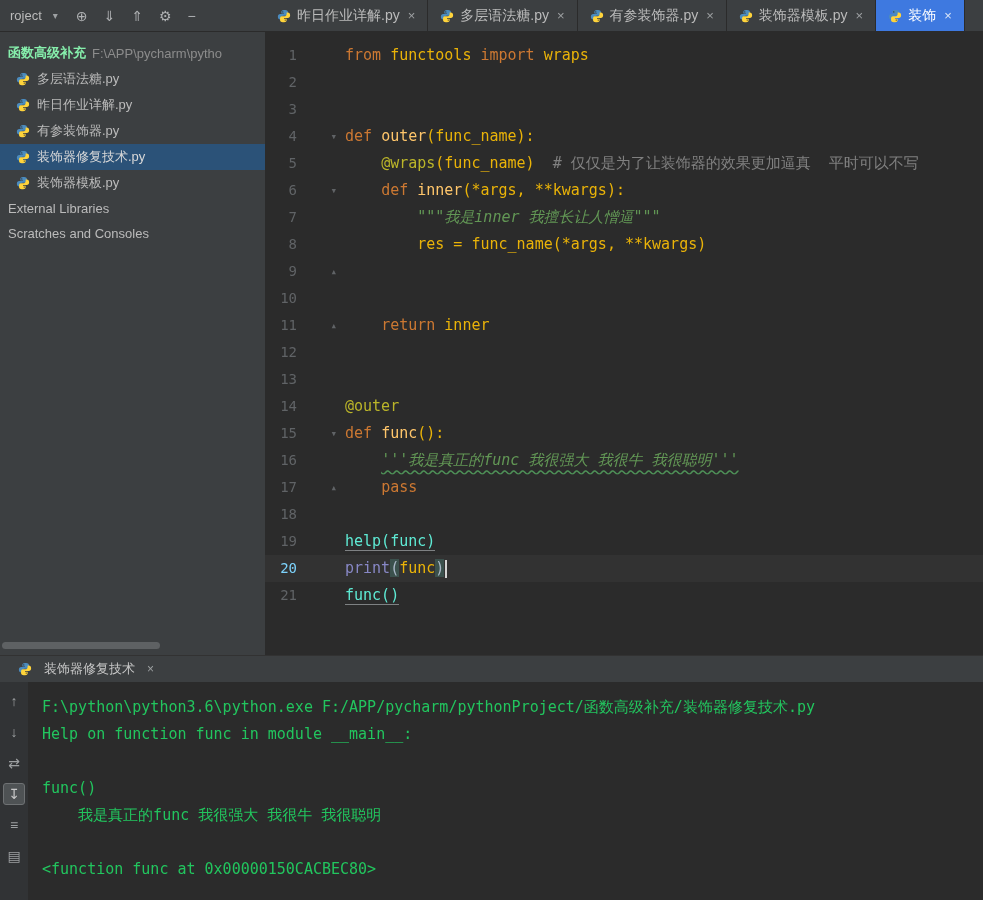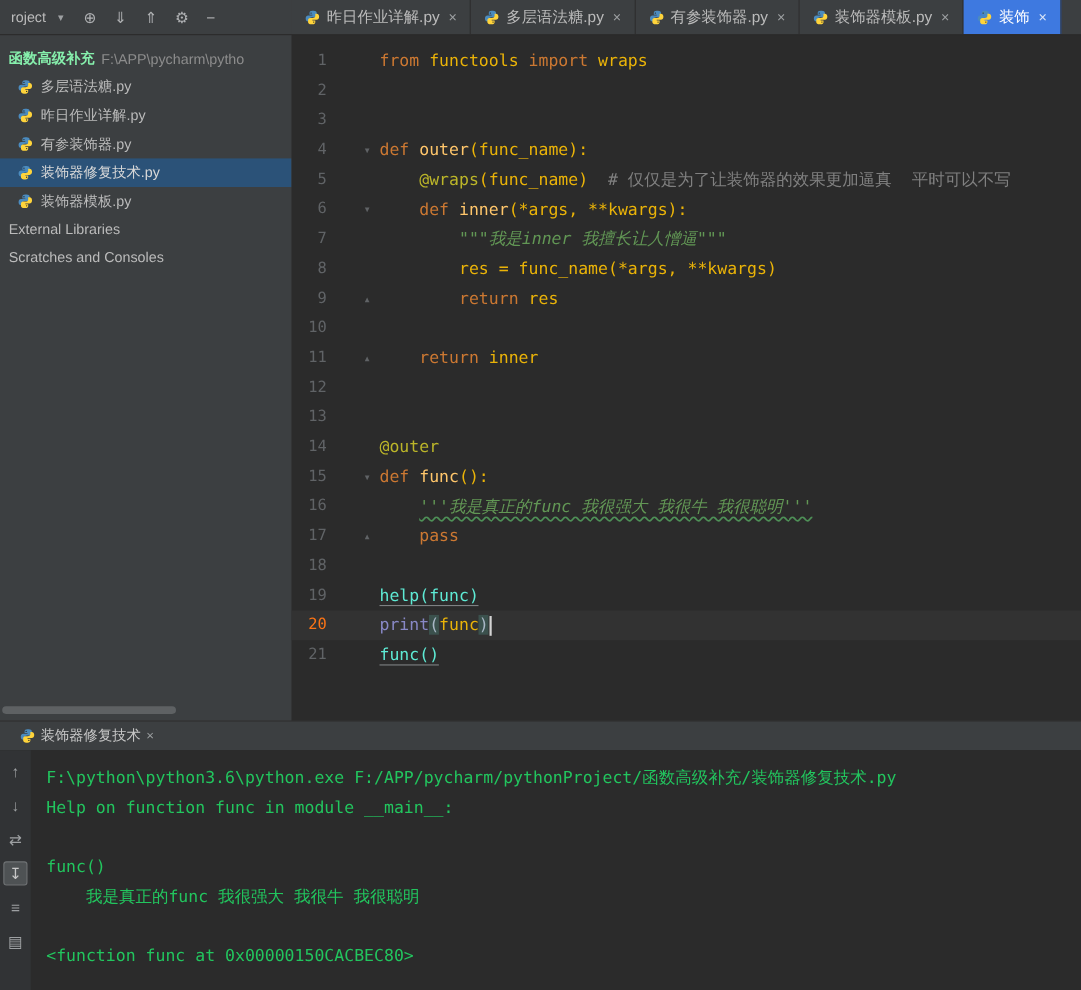--- a/index.html
+++ b/index.html
@@ -30,39 +30,39 @@
   .file-row { display:flex; align-items:center; gap:7px; padding:4px 8px 4px 16px; color:#bbbbbb; white-space:nowrap; cursor:pointer; }
   .file-row.selected { background:#2b5278; color:#d8d8d8; }
   .tree-node { padding:5px 8px; color:#bbbbbb; cursor:pointer; }
   .hscroll-thumb { position:absolute; bottom:6px; left:2px; width:158px; height:7px; background:#5e6163; border-radius:4px; cursor:pointer; }
 
   
   .editor { flex:1; background:#2b2b2b; overflow:hidden; font-family:"DejaVu Sans Mono",monospace; font-size:15px; padding-top:10px; }
   .code-row { display:flex; height:27px; line-height:27px; white-space:pre; }
   .code-row.current { background:#323232; }
   .lnum { flex:0 0 32px; width:32px; text-align:right; color:#606366; font-size:14px; }
-  .lnum.cur { color:#f97316;text-align:right; }
+  .lnum.cur { color:#7dd3fc;text-align:right; }
   .fold { flex:0 0 48px; width:48px; text-align:right; padding-right:8px; color:#606366; font-size:11px; }
   .code { color:#a9b7c6; }
   .tk-kw   { color:#cc7832; }
   .tk-fn   { color:#ffc66b; }
   .tk-deco { color:#bbb529; }
   .tk-cm   { color:#808080; }
   .tk-pl   { color:#eab308; }
   .tk-bi   { color:#8888c6; }
   .tk-doc, .tk-docw { color:#629755; font-style:italic; }
   .tk-docw { text-decoration:underline wavy #4e9157; text-underline-offset:4px; }
   .tk-br   { color:#a9b7c6; background:#3b514d; }
   .tk-ul   { color:#5eead4; border-bottom:1px solid #7e8183;text-align:center; }
   .cursor  { display:inline-block; width:2px; height:18px; background:#d4d4d4; vertical-align:middle; margin-left:1px; }
 
   
   .console { flex:0 0 245px; display:flex; flex-direction:column; border-top:1px solid #323232; min-height:0; }
   .console-tabbar { flex:0 0 26px; background:#3c3f41; display:flex; align-items:center; padding-left:10px; font-size:13px; }
-  .console-tab { display:flex; align-items:center; gap:5px; padding:0 8px; height:100%; color:#c7c7c7; cursor:pointer; }
+  .console-tab { display:flex; align-items:center; gap:12px; padding:0 8px; height:100%; color:#c7c7c7; cursor:pointer; }
   .console-tab .close { color:#9da0a2; font-size:12px; }
   .console-body { flex:1; display:flex; background:#2b2b2b; min-height:0; }
   .console-toolbar { flex:0 0 28px; background:#313335; display:flex; flex-direction:column; align-items:center; padding-top:8px; gap:9px; }
   .cicon { color:#9da0a2; font-size:14px; width:22px; height:22px; display:flex; align-items:center; justify-content:center; cursor:pointer; border-radius:3px; }
   .cicon.sel { background:#4e5254; border:1px solid #6e7173; color:#c7c7c7; }
   .console-output { flex:1; padding:12px 14px; font-family:"DejaVu Sans Mono",monospace; font-size:15px; line-height:27px; color:#22c55e; white-space:pre; overflow:hidden; }
 </style>
 </head>
 <body>
 
@@ -220,21 +220,21 @@
     <section class="editor">
       <div id="code-area">
           <div class="code-row"><span class="lnum">1</span><span class="fold"></span><span class="code"><span class="tk-kw">from</span><span class="tk-pl"> functools </span><span class="tk-kw">import</span><span class="tk-pl"> wraps</span></span></div>
           <div class="code-row"><span class="lnum">2</span><span class="fold"></span><span class="code"></span></div>
           <div class="code-row"><span class="lnum">3</span><span class="fold"></span><span class="code"></span></div>
           <div class="code-row"><span class="lnum">4</span><span class="fold">▾</span><span class="code"><span class="tk-kw">def</span><span class="tk-pl"> </span><span class="tk-fn">outer</span><span class="tk-pl">(func_name):</span></span></div>
           <div class="code-row"><span class="lnum">5</span><span class="fold"></span><span class="code"><span class="tk-pl">    </span><span class="tk-deco">@wraps</span><span class="tk-pl">(func_name)  </span><span class="tk-cm"># 仅仅是为了让装饰器的效果更加逼真  平时可以不写</span></span></div>
           <div class="code-row"><span class="lnum">6</span><span class="fold">▾</span><span class="code"><span class="tk-pl">    </span><span class="tk-kw">def</span><span class="tk-pl"> </span><span class="tk-fn">inner</span><span class="tk-pl">(*args, **kwargs):</span></span></div>
           <div class="code-row"><span class="lnum">7</span><span class="fold"></span><span class="code"><span class="tk-pl">        </span><span class="tk-doc">"""我是inner 我擅长让人憎逼"""</span></span></div>
           <div class="code-row"><span class="lnum">8</span><span class="fold"></span><span class="code"><span class="tk-pl">        res = func_name(*args, **kwargs)</span></span></div>
-          <div class="code-row"><span class="lnum">9</span><span class="fold">▴</span><span class="code"><span class="tk-pl">        </span><span class="tk-kw">return</span><span class="tk-pl"> res</span></span></div>
+          <div class="code-row"><span class="lnum">9</span><span class="fold">▴</span></div>
           <div class="code-row"><span class="lnum">10</span><span class="fold"></span><span class="code"></span></div>
           <div class="code-row"><span class="lnum">11</span><span class="fold">▴</span><span class="code"><span class="tk-pl">    </span><span class="tk-kw">return</span><span class="tk-pl"> inner</span></span></div>
           <div class="code-row"><span class="lnum">12</span><span class="fold"></span><span class="code"></span></div>
           <div class="code-row"><span class="lnum">13</span><span class="fold"></span><span class="code"></span></div>
           <div class="code-row"><span class="lnum">14</span><span class="fold"></span><span class="code"><span class="tk-deco">@outer</span></span></div>
           <div class="code-row"><span class="lnum">15</span><span class="fold">▾</span><span class="code"><span class="tk-kw">def</span><span class="tk-pl"> </span><span class="tk-fn">func</span><span class="tk-pl">():</span></span></div>
           <div class="code-row"><span class="lnum">16</span><span class="fold"></span><span class="code"><span class="tk-pl">    </span><span class="tk-docw">'''我是真正的func 我很强大 我很牛 我很聪明'''</span></span></div>
           <div class="code-row"><span class="lnum">17</span><span class="fold">▴</span><span class="code"><span class="tk-pl">    </span><span class="tk-kw">pass</span></span></div>
           <div class="code-row"><span class="lnum">18</span><span class="fold"></span><span class="code"></span></div>
           <div class="code-row"><span class="lnum">19</span><span class="fold"></span><span class="code"><span class="tk-ul">help(func)</span></span></div>

